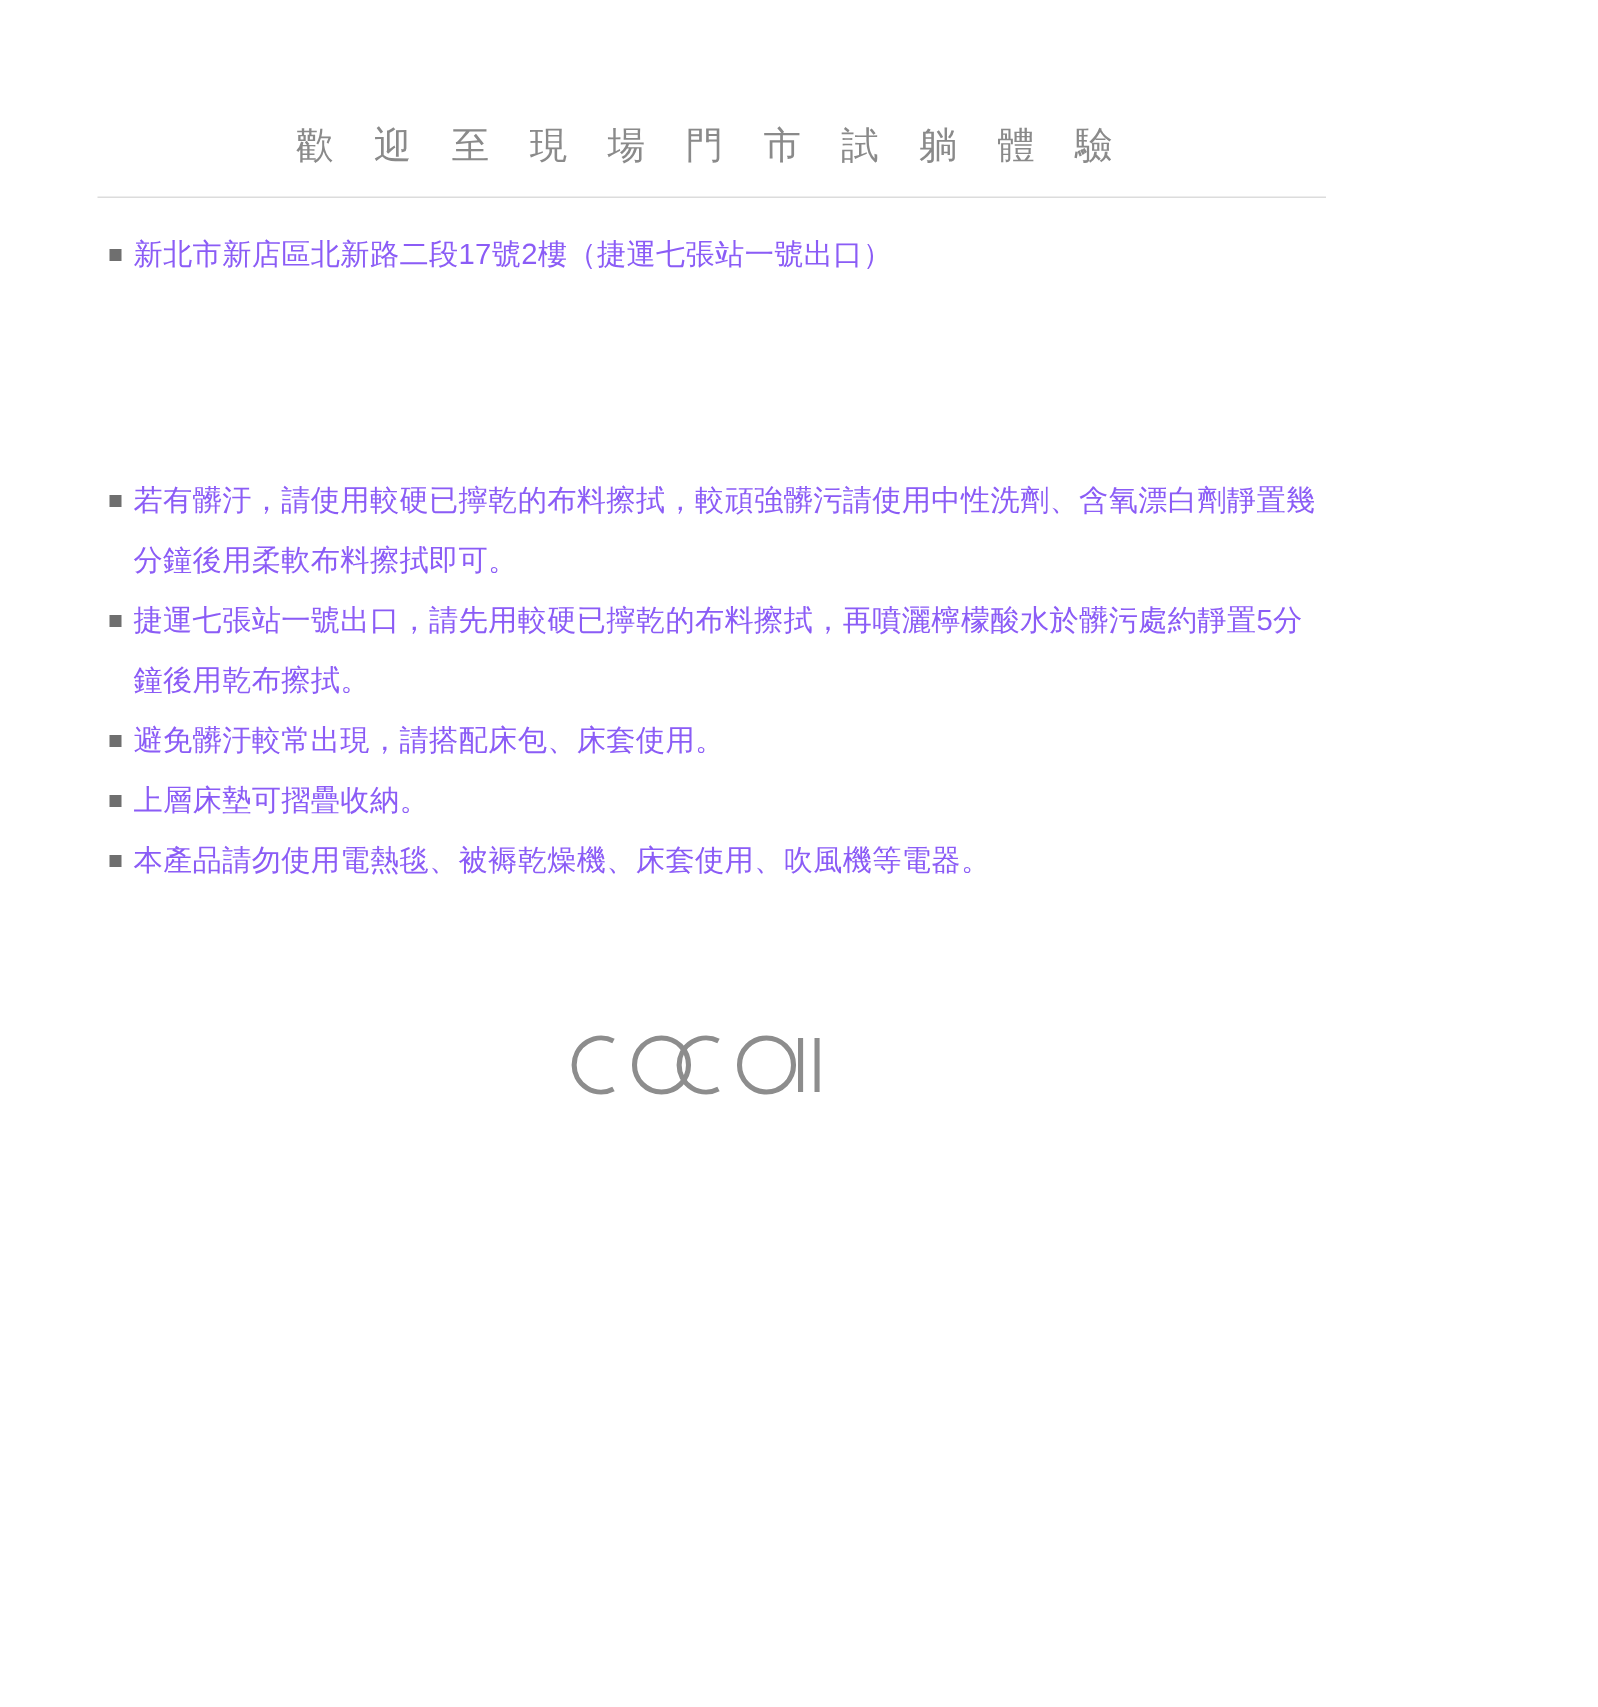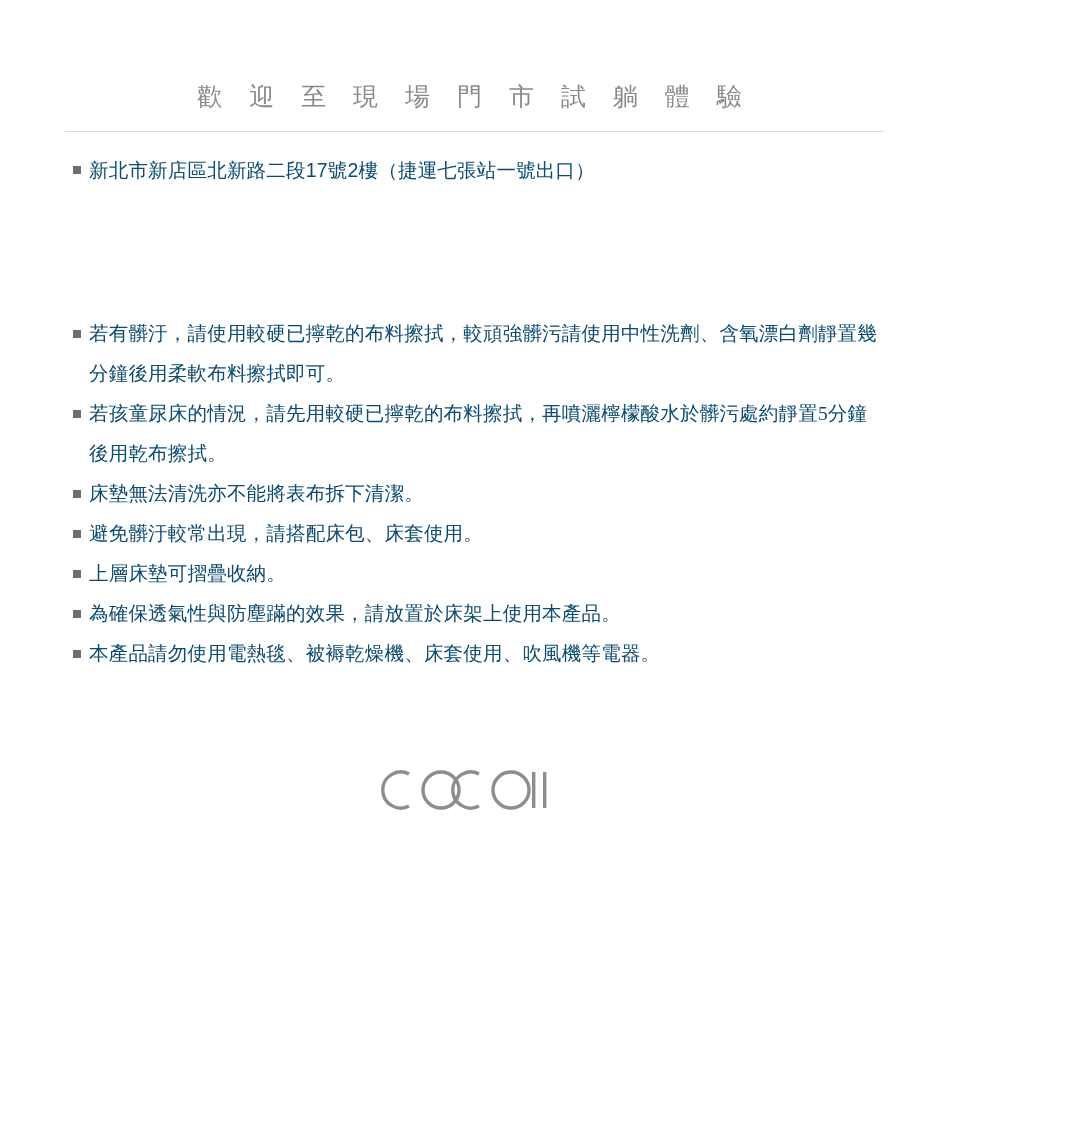--- a/index.html
+++ b/index.html
@@ -42,38 +42,37 @@
   .bullet-list {
     list-style: none;
     margin: 0;
     padding: 0;
   }
   .bullet-item {
     position: relative;
     padding-left: 24px;
     font-size: 19.5px;
     line-height: 40px;
-    color: #0c4a6e;
+    color: #8b5cf6;
     letter-spacing: 0.2px;
   }
   .bullet-item::before {
     content: "";
     position: absolute;
     left: 8px;
     top: 16px;
     width: 8px;
     height: 8px;
     background: #6f6f6f;
   }
   #welcome-list {
     margin-top: 18px;
   }
   #notice-list {
     margin-top: 16px;
-    font-family: Liberation Serif, serif;
   }
   .logo-wrap {
     margin-top: 86px;
     text-align: center;
   }
   .logo-svg {
     display: inline-block;
   }
   .spacer-small { height: 52px; }
 </style>
@@ -87,25 +86,23 @@
     <ul class="bullet-list" id="welcome-list">
       <li class="bullet-item">新北市新店區北新路二段17號2樓（捷運七張站一號出口）</li>
     </ul>
   </section>
 
   <div class="spacer-small"></div>
 
   <section id="notice-section">
     <ul class="bullet-list" id="notice-list">
       <li class="bullet-item">若有髒汙，請使用較硬已擰乾的布料擦拭，較頑強髒污請使用中性洗劑、含氧漂白劑靜置幾分鐘後用柔軟布料擦拭即可。</li>
-      <li class="bullet-item">若孩童尿床的情況，請先用較硬已擰乾的布料擦拭，再噴灑檸檬酸水於髒污處約靜置5分鐘後用乾布擦拭。</li>
-      <li class="bullet-item">床墊無法清洗亦不能將表布拆下清潔。</li>
+      <li class="bullet-item">捷運七張站一號出口，請先用較硬已擰乾的布料擦拭，再噴灑檸檬酸水於髒污處約靜置5分鐘後用乾布擦拭。</li>
       <li class="bullet-item">避免髒汙較常出現，請搭配床包、床套使用。</li>
       <li class="bullet-item">上層床墊可摺疊收納。</li>
-      <li class="bullet-item">為確保透氣性與防塵蹣的效果，請放置於床架上使用本產品。</li>
       <li class="bullet-item">本產品請勿使用電熱毯、被褥乾燥機、床套使用、吹風機等電器。</li>
     </ul>
   </section>
 
   <div class="logo-wrap">
     <svg class="logo-svg" width="200" height="60" viewBox="0 0 200 60" aria-hidden="true">
       <g fill="none" stroke="#8d8d8d" stroke-width="3.4">
         <path d="M34 14 A18 18 0 1 0 34 46"></path>
         <circle cx="66" cy="30" r="18"></circle>
         <path d="M104 14 A18 18 0 1 0 104 46"></path>

